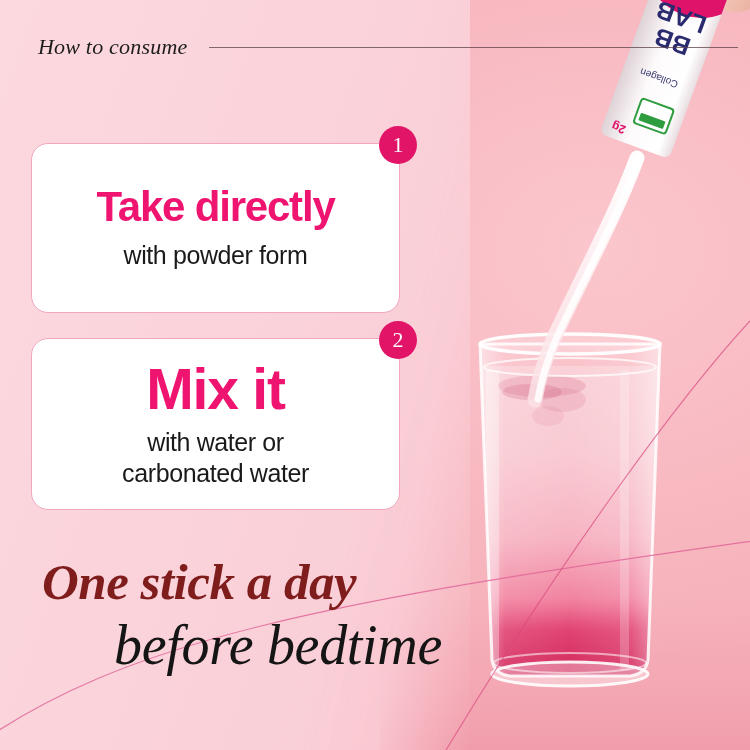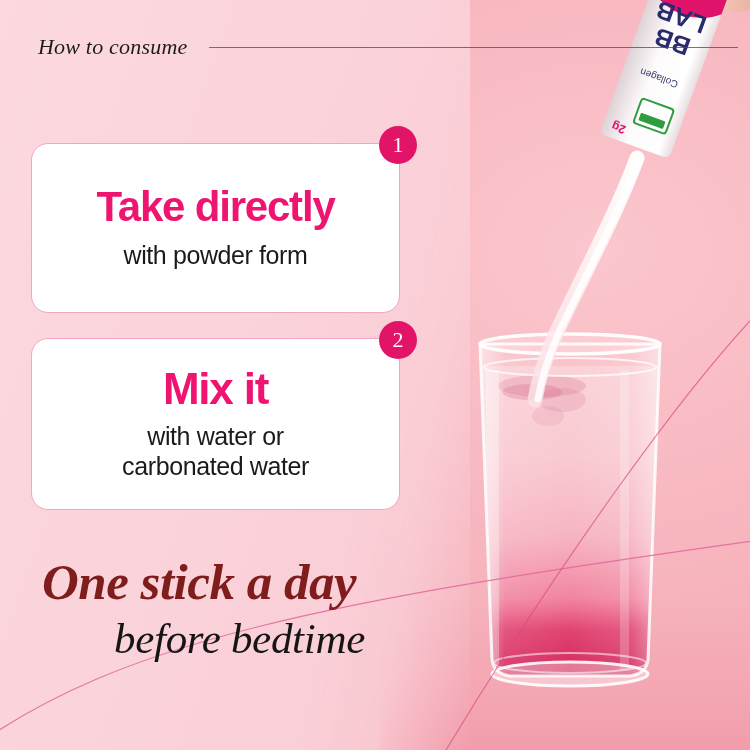--- a/index.html
+++ b/index.html
@@ -88,21 +88,21 @@
     box-sizing: border-box;
   }
   .card-title {
     font-family: "Liberation Sans", sans-serif;
     font-weight: bold;
     color: #ef1470;
     line-height: 1.02;
     letter-spacing: -1.2px;
   }
   #card-1 .card-title { font-size: 42px; }
-  #card-2 .card-title { font-size: 44px; }
+  #card-2 .card-title { font-size: 57px; }
   .card-sub {
     font-family: "Liberation Sans", sans-serif;
     color: #1a1a1a;
     font-size: 25px;
     line-height: 1.22;
     margin-top: 9px;
     letter-spacing: -0.4px;
     text-align: center;
   }
   #card-1 .card-sub { margin-top: 11px; }
@@ -134,21 +134,21 @@
     font-style: italic;
     font-weight: bold;
     font-size: 51px;
     color: #7f1d1d;
     line-height: 1.05;
     letter-spacing: -0.5px;
   }
   .tagline-2 {
     font-family: "Liberation Serif", serif;
     font-style: italic;
-    font-size: 43px;
+    font-size: 56px;
     color: #151515;
     line-height: 1.05;
     margin-top: 6px;
     margin-left: 72px;
     letter-spacing: -0.3px;
   }
 
   
   .glass-wrap { position: absolute; left: 470px; top: 330px; width: 200px; height: 360px; }
   .photo-layer { position: absolute; inset: 0; }

